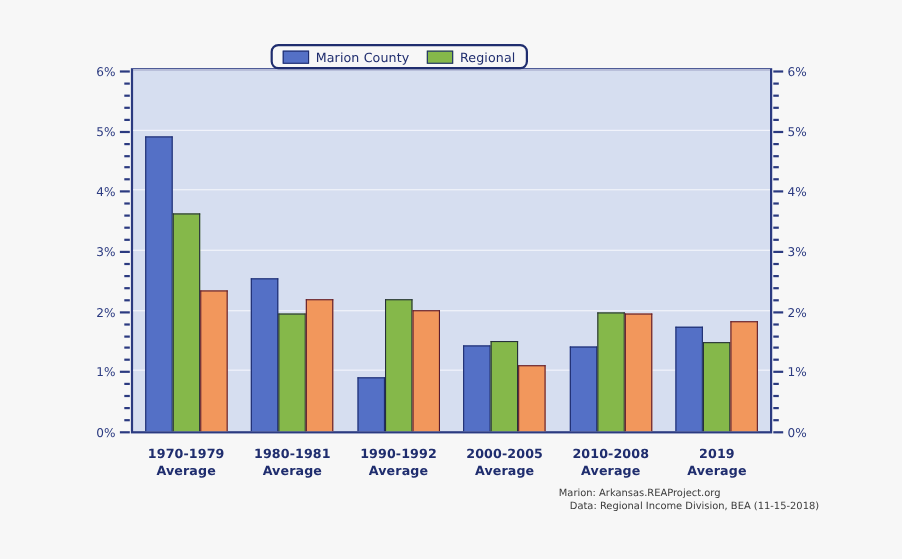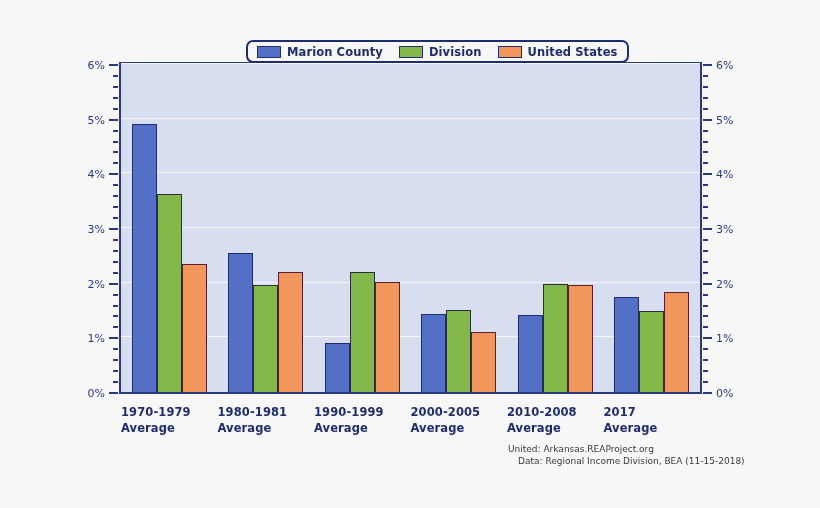--- a/index.html
+++ b/index.html
@@ -27,21 +27,21 @@
     border-radius: 7px;
     z-index: 6;
   }
   .legend-item { display: flex; align-items: center; gap: 6px; }
   .legend-swatch {
     width: 24px; height: 12px;
     border: 1px solid #1F2D6E;
   }
   .legend-label {
     font-size: 11.5px;
-    font-weight: bold;
+    font-weight: normal;
     color: #1F2D6E;
     white-space: nowrap;
     letter-spacing: .1px;
   }
 
   
   .plot-frame {
     position: absolute;
     left: 119px; top: 62px;
     width: 583px; height: 332px;
@@ -111,21 +111,21 @@
   
   .xlabels {
     position: absolute;
     left: 121px; top: 404px;
     width: 579px;
     display: flex;
     z-index: 4;
   }
   .xlabel {
     flex: 1 1 0;
-    text-align: left;
+    text-align: center;
     font-size: 11.5px;
     font-weight: bold;
     color: #1F2D6E;
     line-height: 16px;
     letter-spacing: .1px;
   }
 
   
   .source-note {
     position: absolute;
@@ -142,25 +142,21 @@
 
 <div id="chart-root">
 
   <div class="legend">
     <div class="legend-item">
       <span class="legend-swatch" style="background: rgb(84, 112, 198);"></span>
       <span class="legend-label">Marion County</span>
     </div>
     <div class="legend-item">
       <span class="legend-swatch" style="background: rgb(133, 184, 74);"></span>
-      <span class="legend-label">Division</span>
-    </div>
-    <div class="legend-item">
-      <span class="legend-swatch" style="background: rgb(242, 151, 92);"></span>
-      <span class="legend-label">United States</span>
+      <span class="legend-label">Regional</span>
     </div>
   </div>
 
   <div class="plot-frame">
     <div id="gridlines">
         <div class="gridline" style="bottom: 54.6667px;"></div>
         <div class="gridline" style="bottom: 109.333px;"></div>
         <div class="gridline" style="bottom: 164px;"></div>
         <div class="gridline" style="bottom: 218.667px;"></div>
         <div class="gridline" style="bottom: 273.333px;"></div>
@@ -286,35 +282,35 @@
   <div class="xlabels" id="xlabels">
       <div class="xlabel">
         <div>1970-1979</div>
         <div>Average</div>
       </div>
       <div class="xlabel">
         <div>1980-1981</div>
         <div>Average</div>
       </div>
       <div class="xlabel">
-        <div>1990-1999</div>
+        <div>1990-1992</div>
         <div>Average</div>
       </div>
       <div class="xlabel">
         <div>2000-2005</div>
         <div>Average</div>
       </div>
       <div class="xlabel">
         <div>2010-2008</div>
         <div>Average</div>
       </div>
       <div class="xlabel">
-        <div>2017</div>
+        <div>2019</div>
         <div>Average</div>
       </div>
     </div>
 
   <div class="source-note">
-    <div class="line1">United: Arkansas.REAProject.org</div>
+    <div class="line1">Marion: Arkansas.REAProject.org</div>
     <div class="line2">Data: Regional Income Division, BEA (11-15-2018)</div>
   </div>
 
 </div>
 
 </body></html>

